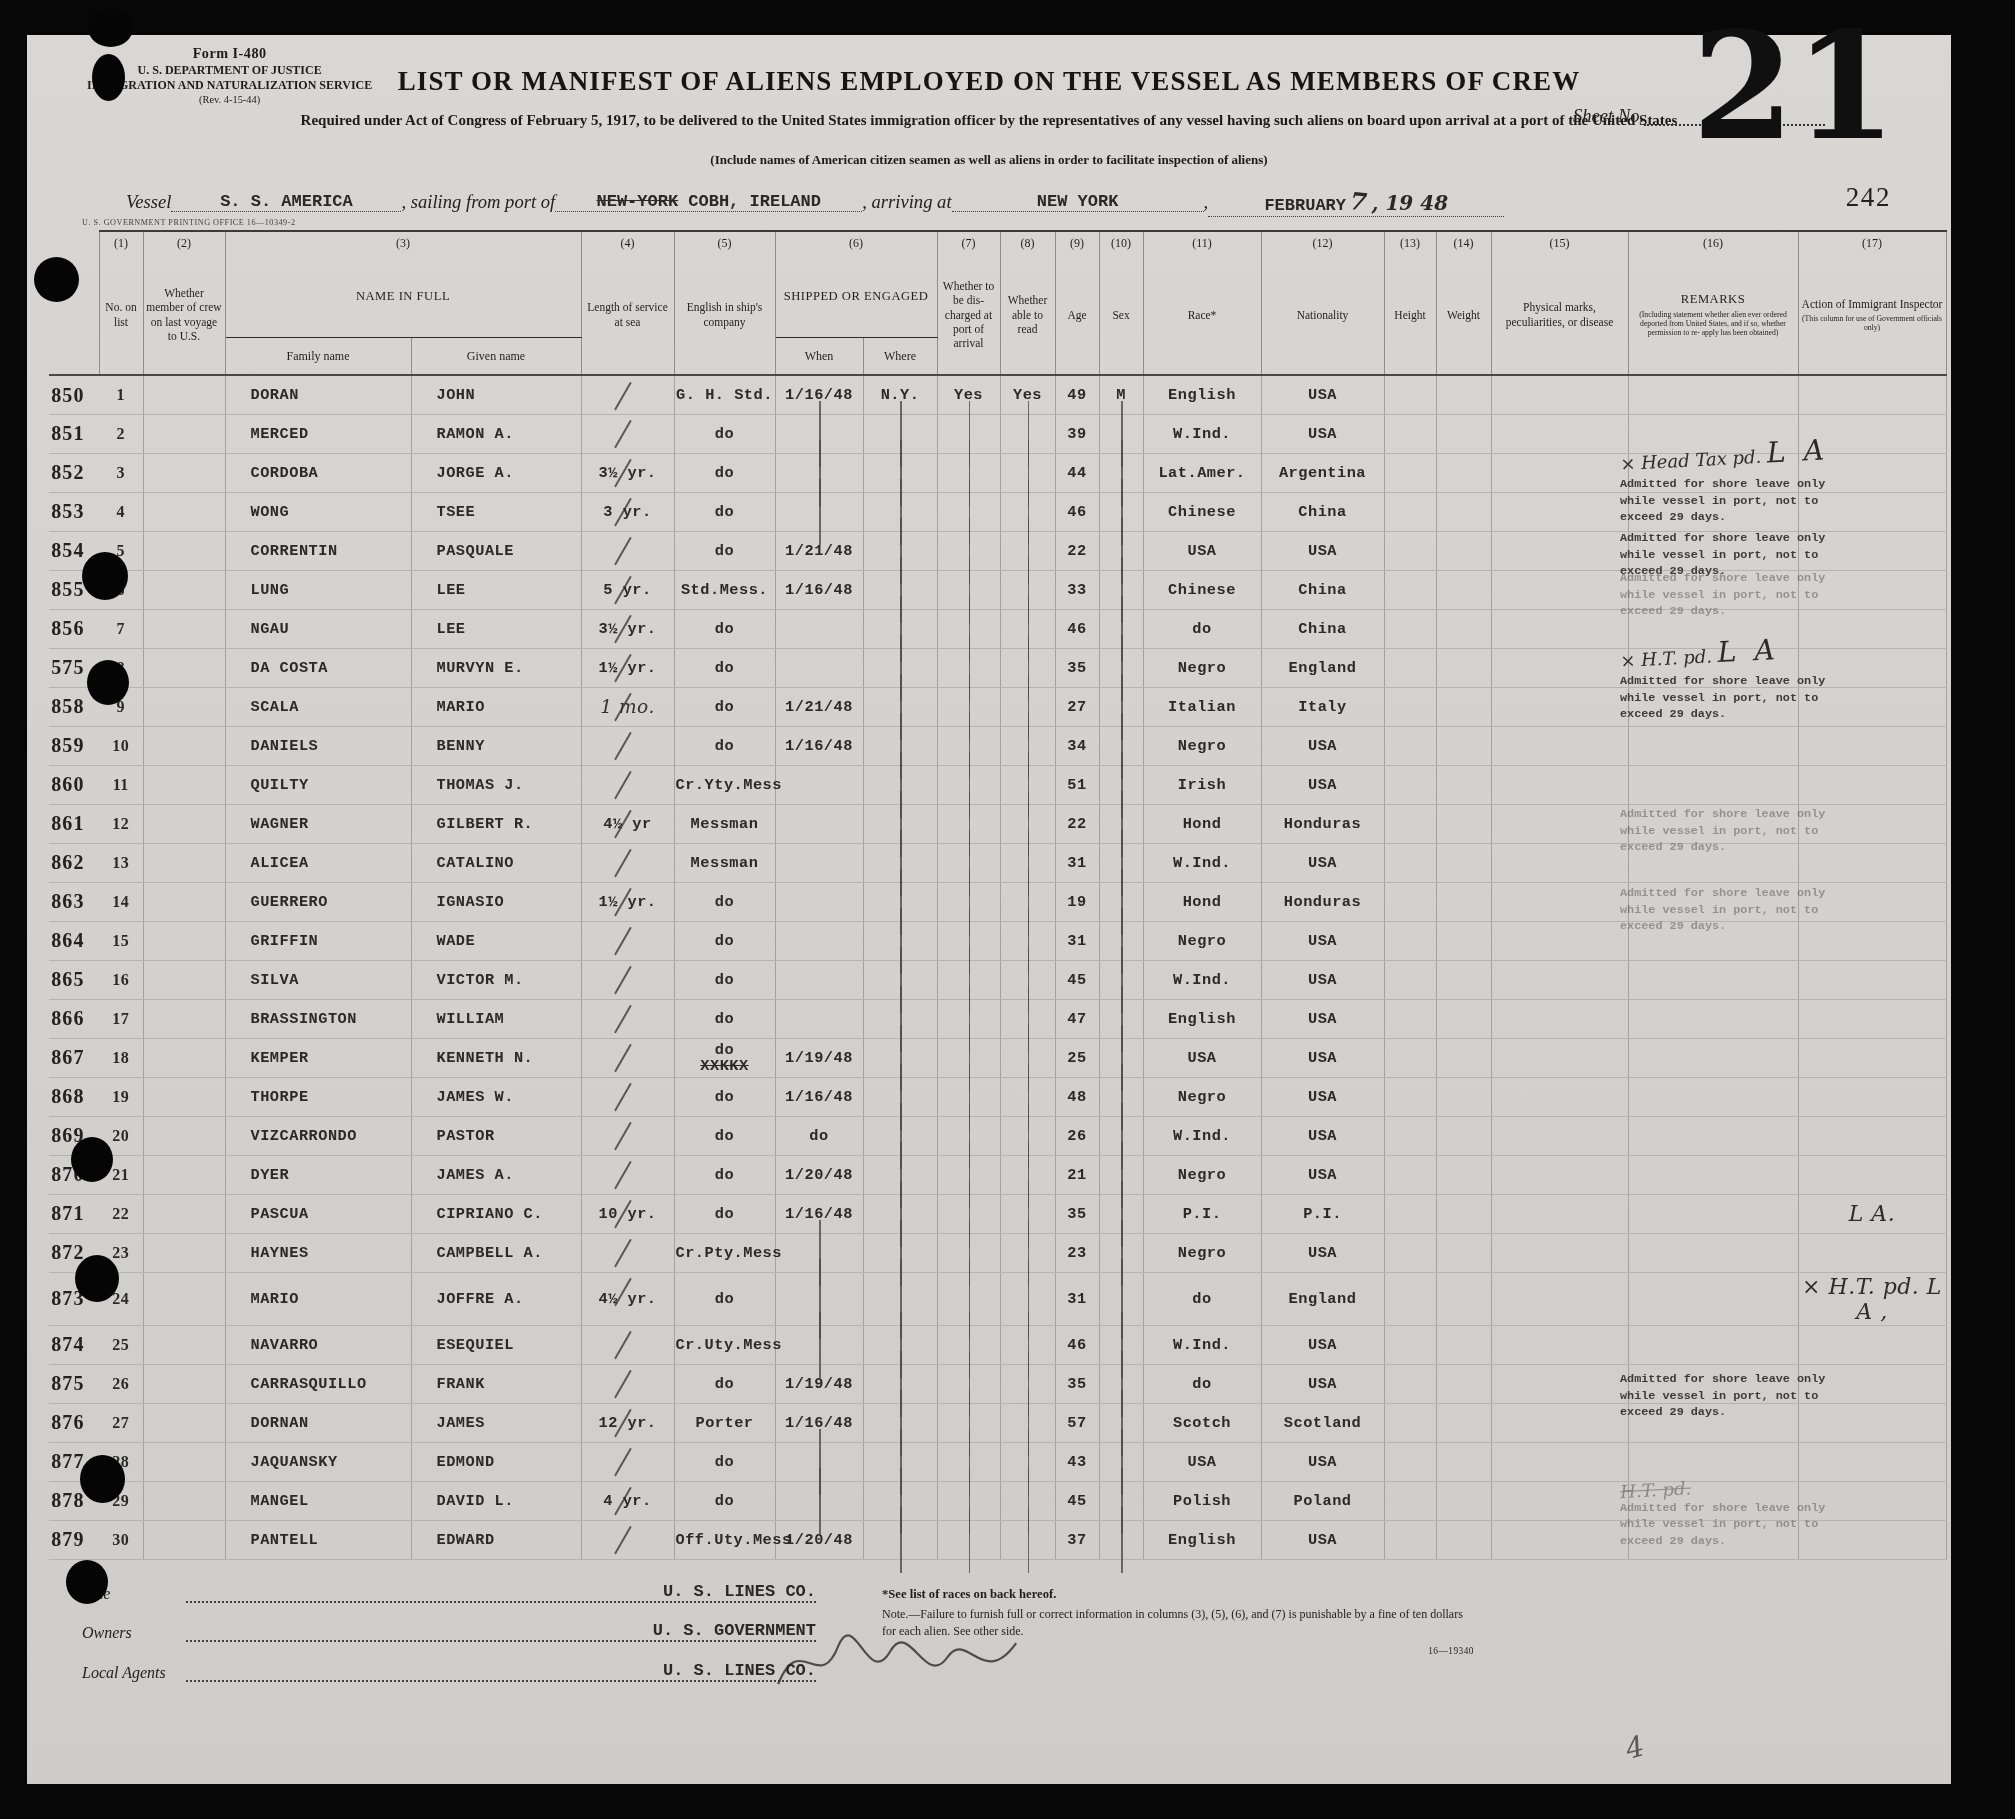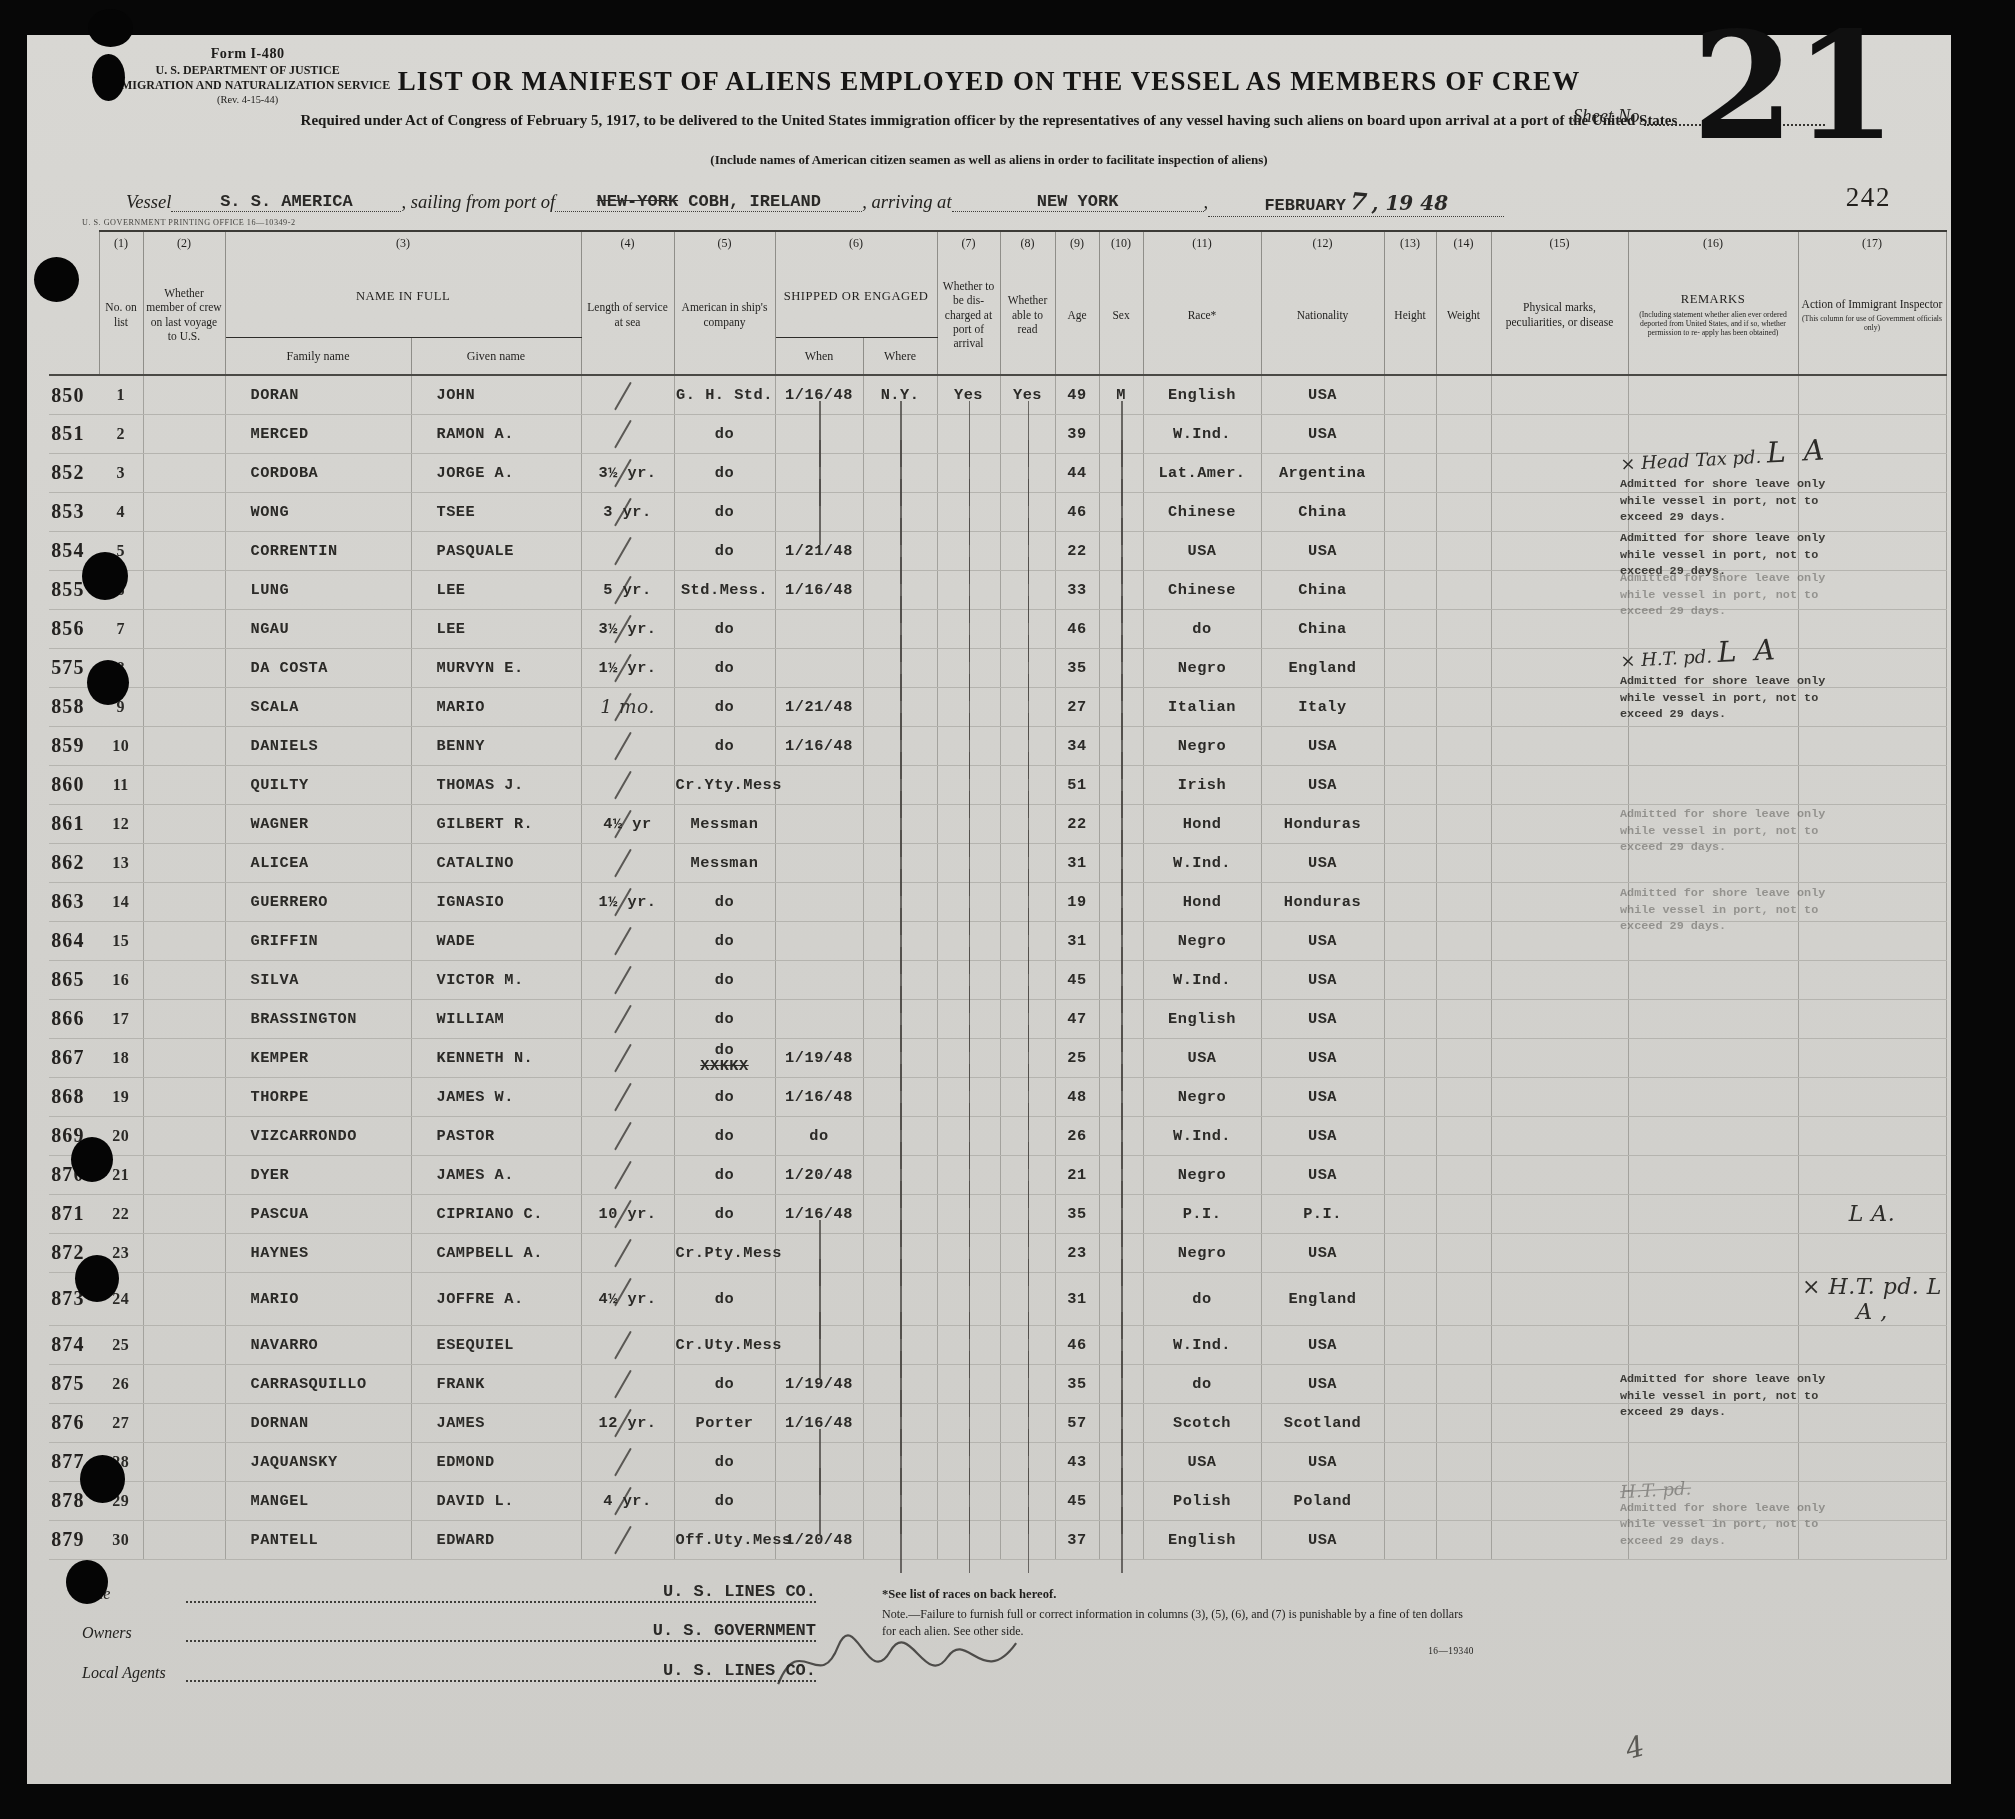--- a/index.html
+++ b/index.html
@@ -8,21 +8,21 @@
     background:#070707;
     font-family:"Liberation Serif","DejaVu Serif",serif;
     overflow:hidden;
   }
   .paper{
     position:absolute;left:27px;top:35px;width:1924px;height:1749px;
     background:linear-gradient(180deg,#d8d7d3 0%,#d3d2ce 40%,#cecdc9 100%);
     box-sizing:border-box;padding:12px 22px 5.5px 22px;
   }
   
-  .form-info{position:absolute;left:78px;top:10px;text-align:center;line-height:1.25;color:#1d1c1a;}
+  .form-info{position:absolute;left:60px;top:10px;text-align:center;line-height:1.25;color:#1d1c1a;}
   .form-info .fno{font-weight:bold;font-size:14.2px;letter-spacing:0.5px;}
   .form-info .ag{font-weight:bold;font-size:12px;}
   .form-info .rev{font-size:10.4px;}
   .doc-title{
     text-align:center;font-weight:bold;font-size:27px;letter-spacing:1.1px;
     color:#161514;margin-top:18.6px;
   }
   .doc-sub1{
     text-align:center;font-weight:bold;font-size:15px;color:#1c1b19;
     max-width:1403px;margin:14.2px auto 0 auto;line-height:1.3;
@@ -208,21 +208,21 @@
           <th>(15)</th>
           <th>(16)</th>
           <th>(17)</th>
         </tr>
         <tr class="heads">
           <th class="gutter"></th>
           <th rowspan="2" class="lab">No. on list</th>
           <th rowspan="2" class="lab">Whether member of crew on last voyage to U.S.</th>
           <th colspan="2" class="big-lab grp">NAME IN FULL</th>
           <th rowspan="2" class="lab">Length of service at sea</th>
-          <th rowspan="2" class="lab">American in ship's company</th>
+          <th rowspan="2" class="lab">English in ship's company</th>
           <th colspan="2" class="big-lab grp">SHIPPED OR ENGAGED</th>
           <th rowspan="2" class="lab">Whether to be dis- charged at port of arrival</th>
           <th rowspan="2" class="lab">Whether able to read</th>
           <th rowspan="2" class="lab">Age</th>
           <th rowspan="2" class="lab">Sex</th>
           <th rowspan="2" class="lab">Race*</th>
           <th rowspan="2" class="lab">Nationality</th>
           <th rowspan="2" class="lab">Height</th>
           <th rowspan="2" class="lab">Weight</th>
           <th rowspan="2" class="lab">Physical marks, peculiarities, or disease</th>

